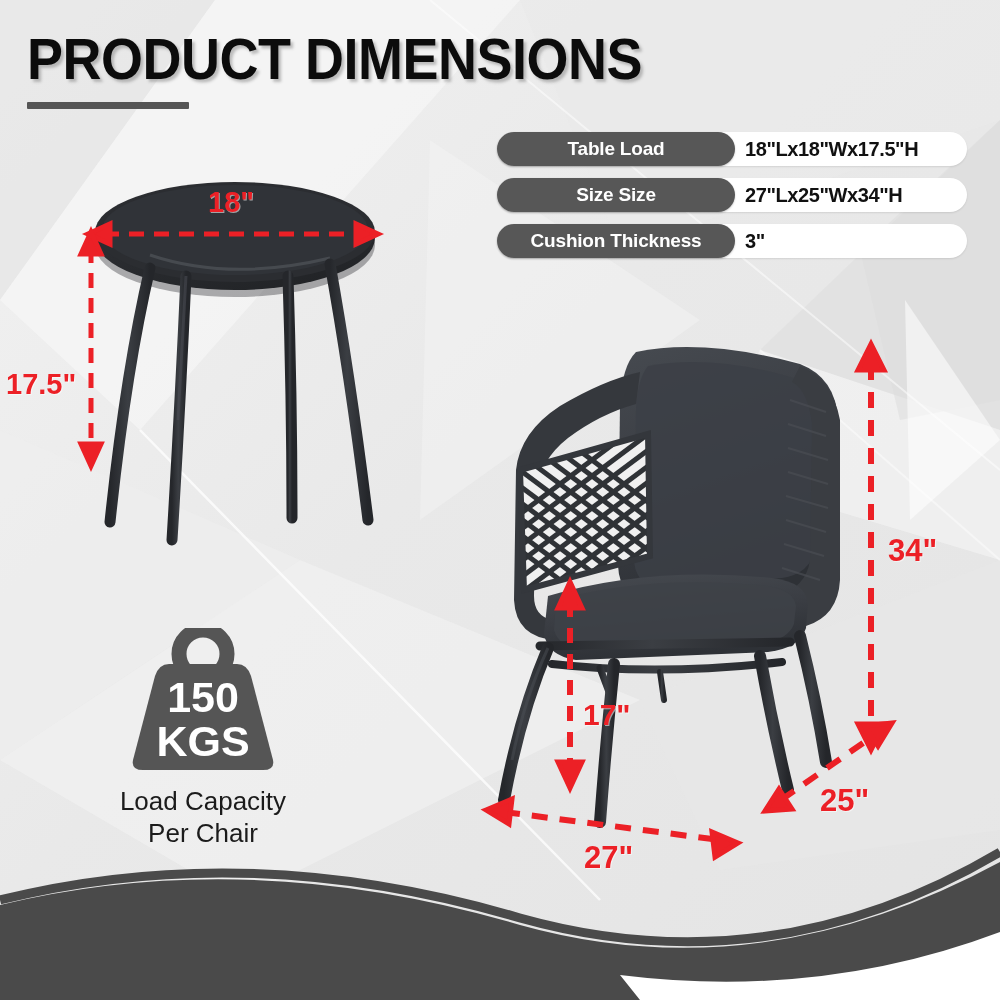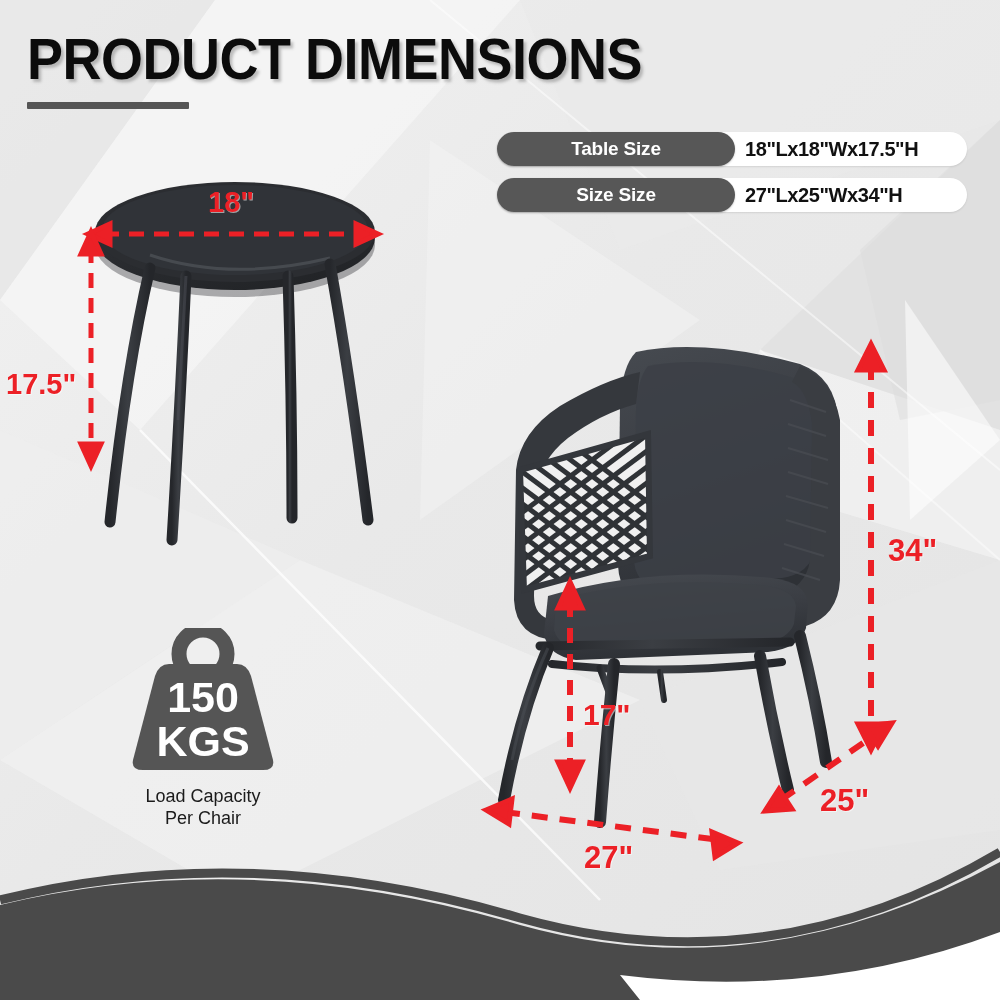--- a/index.html
+++ b/index.html
@@ -46,21 +46,21 @@
     position:absolute;left:248px;top:0;height:34px;
     display:flex;align-items:center;
     color:#111111;font-size:20px;font-weight:bold;letter-spacing:-0.4px;
     white-space:nowrap;
   }
 
   
   .load-block{position:absolute;left:108px;top:628px;width:190px;text-align:center;}
   .weight-ico{position:relative;width:160px;height:150px;margin:0 auto;text-decoration:underline;}
   .load-text{
-    margin-top:8px;color:#1b1b1b;font-size:18px;line-height:1.22;font-weight:normal;
+    margin-top:8px;color:#1b1b1b;font-size:26px;line-height:1.22;font-weight:normal;
   }
 
   
   .dim{
     position:absolute;color:#ec2026;font-weight:bold;white-space:nowrap;
     text-shadow:1px 1px 0 rgba(255,255,255,.55);
   }
   .d18{left:208px;top:186px;font-size:29px;}
   .d175{left:6px;top:368px;font-size:29px;}
   .d34{left:888px;top:533px;font-size:31px;}
@@ -237,30 +237,35 @@
     <path d="M620 975 Q820 1000 1000 932 L1000 1000 L640 1000 Z" fill="#ffffff"></path>
   </svg>
 
   <div class="title">PRODUCT DIMENSIONS</div>
   <div class="title-rule"></div>
 
   <div class="spec-list">
 
     <div class="spec-row">
       <div class="spec-white"></div>
-      <div class="spec-pill">Table Size</div>
+      <div class="spec-pill">Table Load</div>
       <div class="spec-value">18"Lx18"Wx17.5"H</div>
     </div>
 
     <div class="spec-row">
       <div class="spec-white"></div>
       <div class="spec-pill">Size Size</div>
       <div class="spec-value">27"Lx25"Wx34"H</div>
     </div>
 
+    <div class="spec-row">
+      <div class="spec-white"></div>
+      <div class="spec-pill">Cushion Thickness</div>
+      <div class="spec-value">3"</div>
+    </div>
   </div>
 
   <div class="load-block">
     <div class="weight-ico">
       <svg viewBox="0 0 160 150" width="160" height="150">
         <circle cx="80" cy="26" r="24" fill="none" stroke="#555555" stroke-width="15"></circle>
         <path d="M46 36 L114 36 Q124 36 128 48 L150 132 Q152 142 140 142
                  L20 142 Q8 142 10 132 L32 48 Q36 36 46 36 Z" fill="#555555"></path>
         <text x="80" y="84" text-anchor="middle" fill="#ffffff" font-family="Liberation Sans, sans-serif" font-size="43" font-weight="bold">150</text>
         <text x="80" y="128" text-anchor="middle" fill="#ffffff" font-family="Liberation Sans, sans-serif" font-size="43" font-weight="bold">KGS</text>

